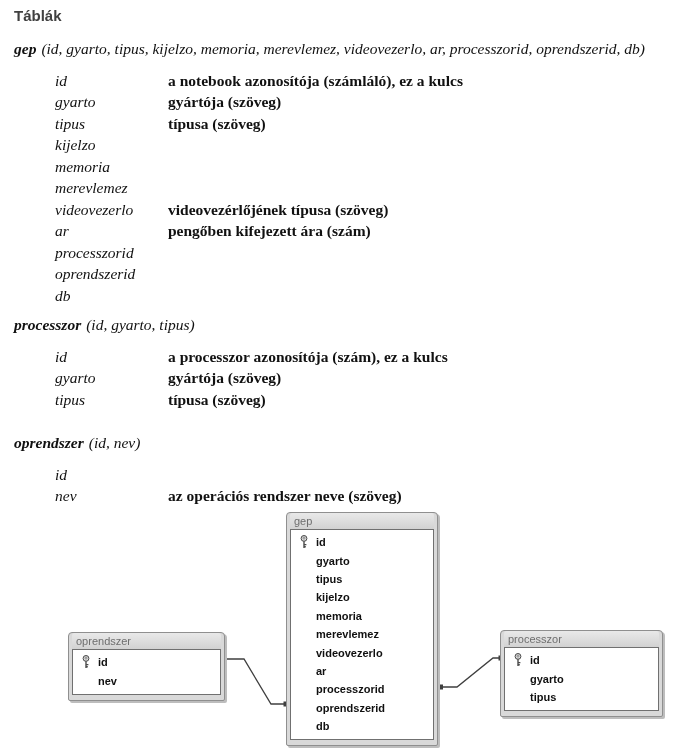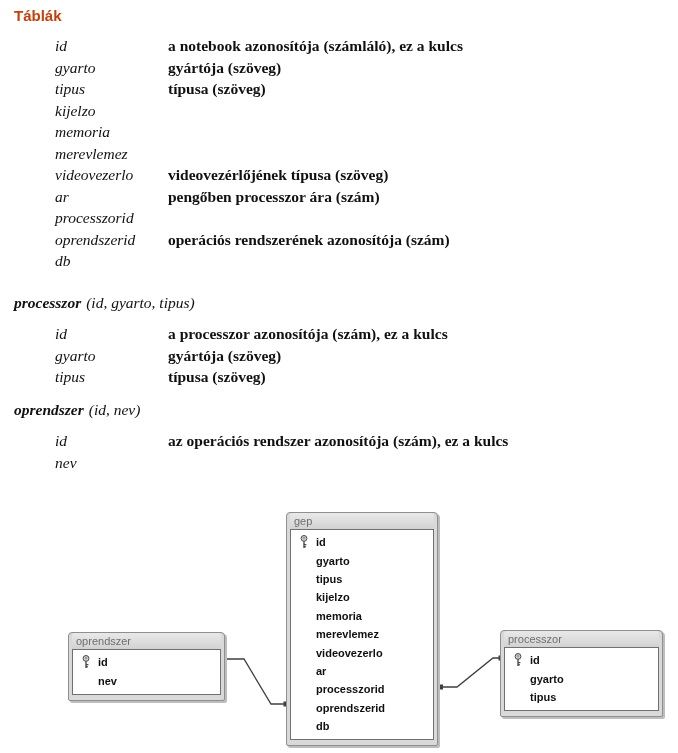--- a/index.html
+++ b/index.html
@@ -10,21 +10,21 @@
     font-family:"Liberation Serif", serif;
     color:#111;
     position:relative;
     overflow:hidden;
   }
   .doc { padding:6px 14px 0 14px; }
 
   .page-title {
     font-family:"Liberation Sans", sans-serif;
     font-weight:bold; font-size:15px; line-height:19px;
-    margin:0; color:#c2410c;
+    margin:0; color:#404040;
   }
 
   .tabledef {
     font-style:italic; font-size:15.5px; line-height:21.5px;
     margin:13px 0 0 0; max-width:656px;
   }
   .tabledef .tname { font-weight:bold; margin-right:5px; }
 
   .fields { margin:10px 0 0 41px; }
   .frow {
@@ -71,20 +71,21 @@
   .oprendszer-box { left:68px;  top:127px; width:157px; }
   .processzor-box { left:500px; top:125px; width:163px; }
 </style>
 </head>
 <body>
 
 <div class="doc">
 
   <h1 class="page-title">Táblák</h1>
 
+  <p class="tabledef"><span class="tname">gep</span><span>(id, gyarto, tipus, kijelzo, memoria, merevlemez, videovezerlo, ar, processzorid, oprendszerid, db)</span></p>
 
   <div class="fields">
     <div class="frow">
         <span class="fname">id</span>
         <span class="fdesc">a notebook azonosítója (számláló), ez a kulcs</span>
       </div>
     <div class="frow">
         <span class="fname">gyarto</span>
         <span class="fdesc">gyártója (szöveg)</span>
       </div>
@@ -100,60 +101,59 @@
       </div>
     <div class="frow">
         <span class="fname">merevlemez</span>
       </div>
     <div class="frow">
         <span class="fname">videovezerlo</span>
         <span class="fdesc">videovezérlőjének típusa (szöveg)</span>
       </div>
     <div class="frow">
         <span class="fname">ar</span>
-        <span class="fdesc">pengőben processzor ára (szám)</span>
+        <span class="fdesc">pengőben kifejezett ára (szám)</span>
       </div>
     <div class="frow">
         <span class="fname">processzorid</span>
       </div>
     <div class="frow">
         <span class="fname">oprendszerid</span>
-        <span class="fdesc">operációs rendszerének azonosítója (szám)</span>
       </div>
     <div class="frow">
         <span class="fname">db</span>
       </div>
   </div>
 
-  <p class="tabledef" style="margin-top:20px"><span class="tname">processzor</span><span>(id, gyarto, tipus)</span></p>
+  <p class="tabledef" style="margin-top:8px"><span class="tname">processzor</span><span>(id, gyarto, tipus)</span></p>
 
   <div class="fields">
     <div class="frow">
         <span class="fname">id</span>
         <span class="fdesc">a processzor azonosítója (szám), ez a kulcs</span>
       </div>
     <div class="frow">
         <span class="fname">gyarto</span>
         <span class="fdesc">gyártója (szöveg)</span>
       </div>
     <div class="frow">
         <span class="fname">tipus</span>
         <span class="fdesc">típusa (szöveg)</span>
       </div>
   </div>
 
-  <p class="tabledef" style="margin-top:11px"><span class="tname">oprendszer</span><span>(id, nev)</span></p>
+  <p class="tabledef" style="margin-top:22px"><span class="tname">oprendszer</span><span>(id, nev)</span></p>
 
   <div class="fields">
     <div class="frow">
         <span class="fname">id</span>
-        <span class="fdesc">az operációs rendszer azonosítója (szám), ez a kulcs</span>
       </div>
     <div class="frow">
         <span class="fname">nev</span>
+        <span class="fdesc">az operációs rendszer neve (szöveg)</span>
       </div>
   </div>
 
 </div>
 
 <div class="diagram">
 
   <svg class="rel-svg" viewBox="0 0 678 248">
     <polyline points="225,154 244,154 271,199 287,199" fill="none" stroke-width="1.3" stroke="#3f3f3f"></polyline>
     <rect x="222" y="151.5" width="5" height="5" fill="#3f3f3f"></rect>

